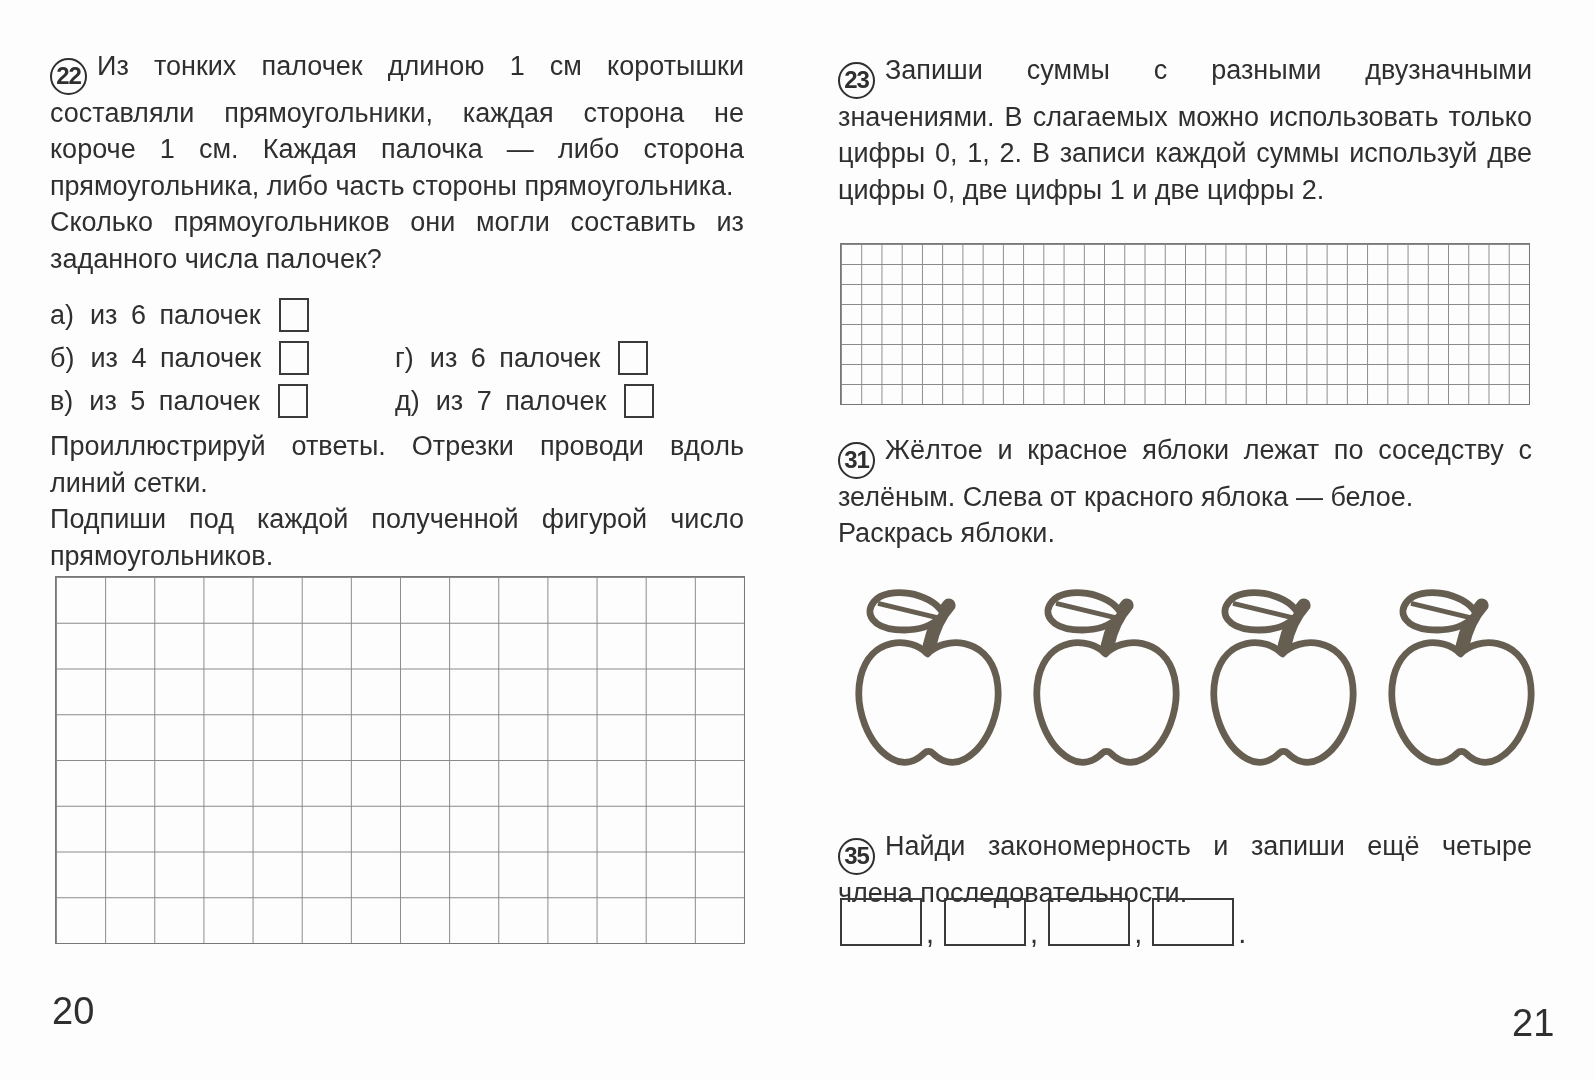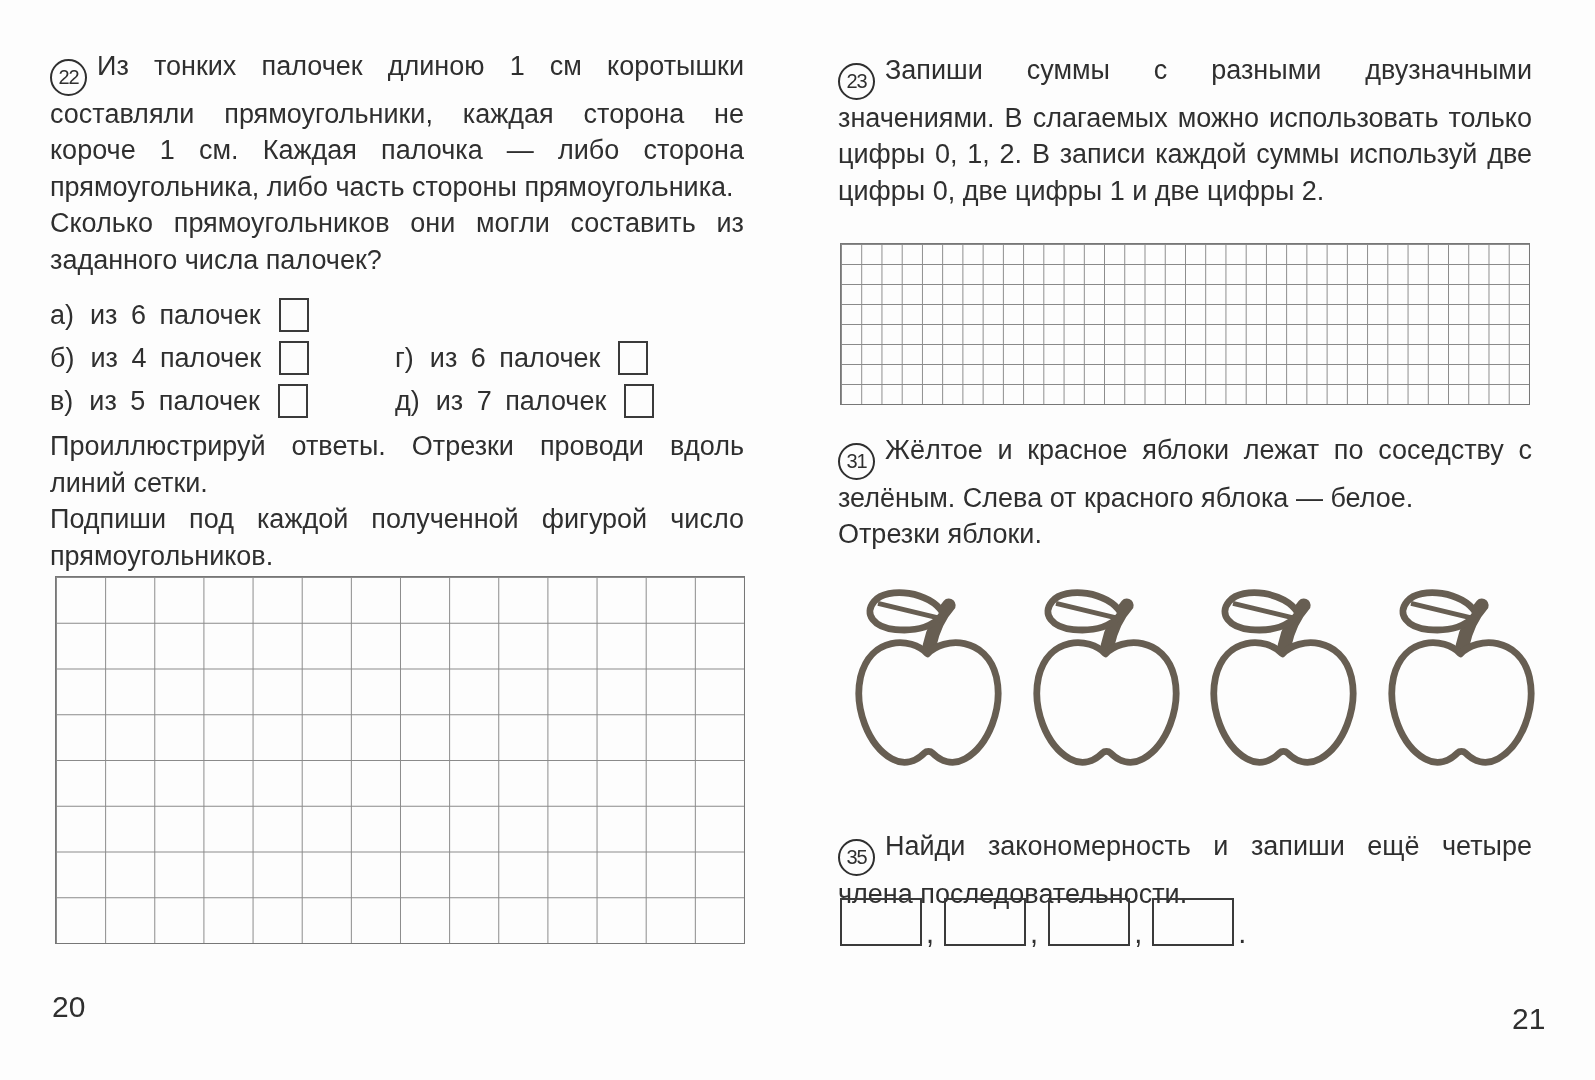--- a/index.html
+++ b/index.html
@@ -6,21 +6,21 @@
     --ink:#2f2f2f; --gridline:#8a8a8a; --boxline:#3a3a3a; --apple:#675e52; --paper:#fdfdfd;
   }
   *{box-sizing:border-box;margin:0;padding:0}
   html,body{width:1595px;height:1080px;background:#fff}
   body{font-family:"Liberation Sans",sans-serif;color:var(--ink)}
   #sheet{position:relative;width:1595px;height:1080px;background:var(--paper);overflow:hidden}
 
   .para{position:absolute;font-size:27px;line-height:36.5px;text-align:justify;text-align-last:left;color:var(--ink)}
   .para p{margin:0}
   .circ{display:inline-flex;align-items:center;justify-content:center;width:37px;height:37px;
-        border:2.5px solid var(--ink);border-radius:50%;font-size:20px;font-weight:400;
+        border:2.5px solid var(--ink);border-radius:50%;font-size:24px;font-weight:700;
         margin-right:10px;vertical-align:-9px;letter-spacing:-1px}
   .ansbox{display:inline-block;width:30px;height:34px;border:2px solid var(--boxline);
           vertical-align:middle;margin-left:18px;background:transparent}
 
   .opts{position:absolute;left:50px;top:296px;width:694px;display:flex;flex-direction:column;gap:5px;font-size:27px}
   .opt-row{display:flex;align-items:center;height:38px}
   .opt-cell{display:flex;align-items:center;width:345px;word-spacing:6px}
   .opt-cell.second{width:auto}
   .opt-key{margin-right:16px}
 
@@ -32,21 +32,21 @@
 
   .apples{position:absolute;left:845px;top:583px;width:698px;height:196px;
           display:flex;justify-content:space-between;align-items:flex-start}
   .apple{color:var(--apple)}
 
   .seq{position:absolute;left:840px;top:898px;width:710px;display:flex;align-items:center;font-size:29px}
   .seq-given{margin-right:14px;letter-spacing:0.5px;word-spacing:4px}
   .seqbox{width:82px;height:48px;border:2.5px solid var(--boxline);flex:none}
   .seq-sep{align-self:flex-end;margin:0 10px 0 4px;line-height:0.9}
 
-  .pagenum{position:absolute;font-size:30px;color:var(--ink)}
+  .pagenum{position:absolute;font-size:38px;color:var(--ink)}
   #pn-left{left:52px;top:990px}
   #pn-right{left:1512px;top:1002px}
 </style>
 </head>
 <body>
 
 <div id="sheet">
 
   <div class="para" style="left:50px;top:48px;width:694px">
     <p><span class="circ">22</span><span>Из тонких палочек длиною 1 см коротышки составляли прямоугольники, каждая сторона не короче 1 см. Каждая палочка — либо сторона прямоугольника, либо часть стороны прямоугольника.</span></p>
@@ -97,21 +97,21 @@
   <div id="pn-left" class="pagenum">20</div>
 
   <div class="para" style="left:838px;top:52px;width:694px">
     <p><span class="circ">23</span><span>Запиши суммы с разными двузначными значениями. В слагаемых можно использовать только цифры 0, 1, 2. В записи каждой суммы используй две цифры 0, две цифры 1 и две цифры 2.</span></p>
   </div>
 
   <div id="grid23" class="grid-area" style="background-size: calc(2.94118%) calc(12.5%);"></div>
 
   <div class="para" style="left:838px;top:432px;width:694px">
     <p><span class="circ">31</span><span>Жёлтое и красное яблоки лежат по соседству с зелёным. Слева от красного яблока — белое.</span></p>
-    <p>Отрезки яблоки.</p>
+    <p>Раскрась яблоки.</p>
   </div>
 
   <div class="apples">
 
     <svg class="apple" width="165" height="196" viewBox="0 0 170 200">
       <path d="M 87 64 C 91 46 97 33 107 22" fill="none" stroke="currentColor" stroke-width="14" stroke-linecap="round"></path>
       <path d="M 101 30 C 88 8 44 2 30 18 C 19 31 30 45 52 47 C 74 49 93 44 101 30 Z" fill="#fdfdfd" stroke="currentColor" stroke-width="7"></path>
       <path d="M 34 20 L 96 35" fill="none" stroke="currentColor" stroke-width="5"></path>
       <path d="M 85 72 C 68 54 26 54 16 96 C 9 128 24 166 48 180 C 62 188 74 182 82 174 C 84 172 88 172 90 174 C 98 182 110 188 124 180 C 148 166 163 128 156 96 C 146 54 102 54 85 72 Z" fill="none" stroke="currentColor" stroke-width="7" stroke-linejoin="round"></path>
     </svg>

